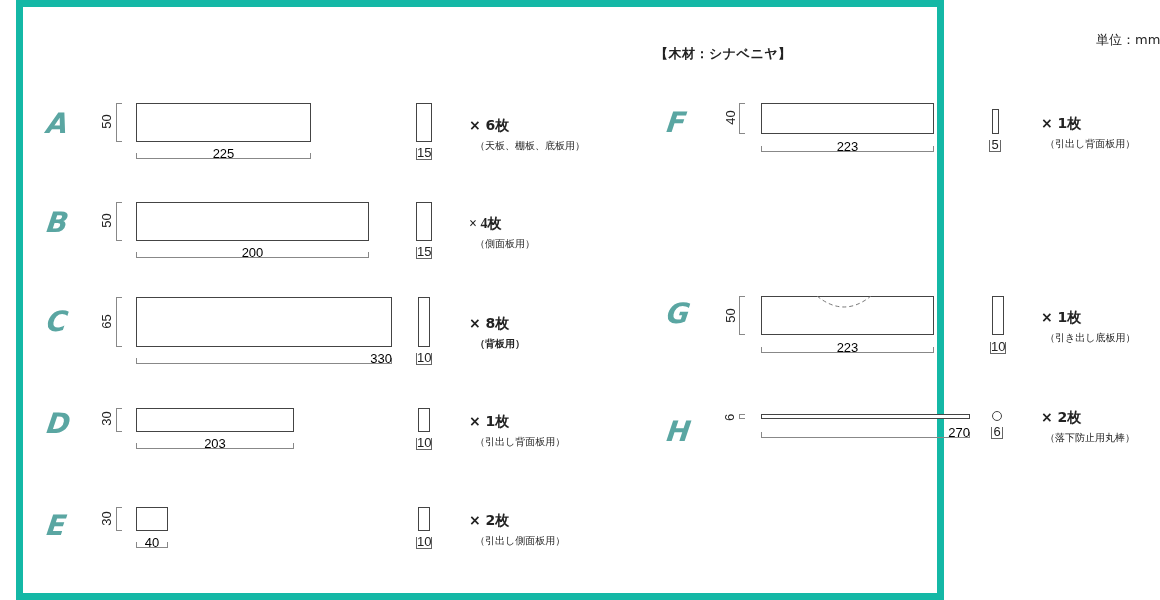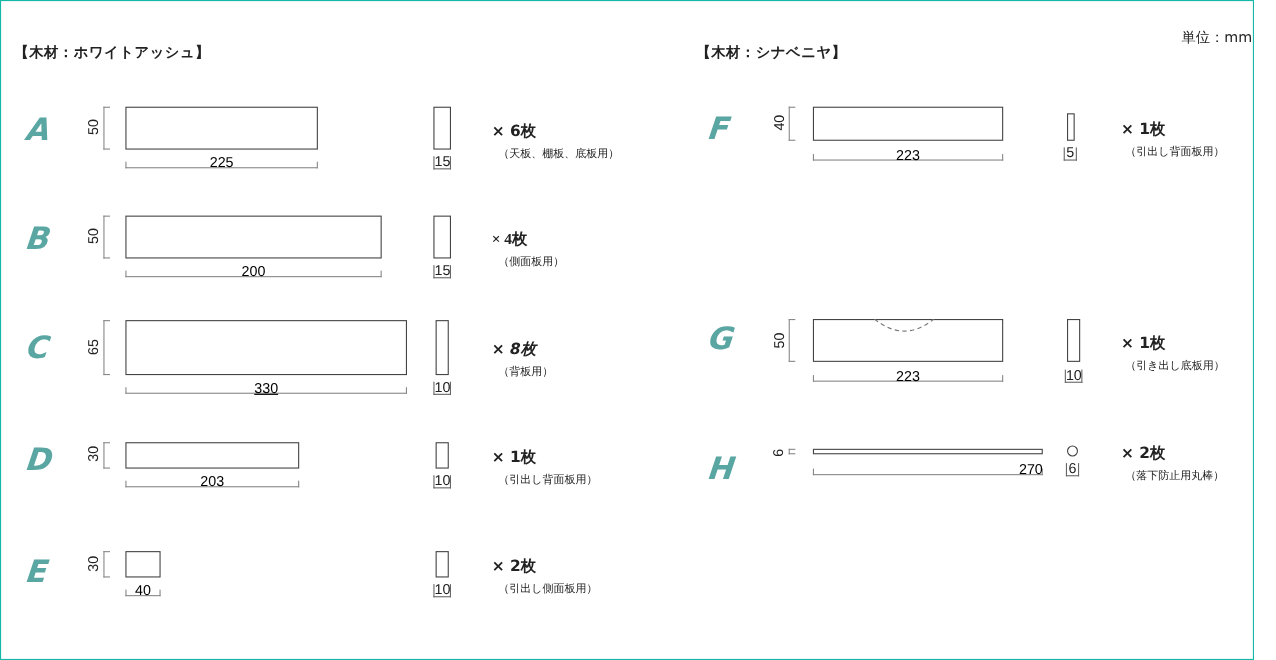--- a/index.html
+++ b/index.html
@@ -1,18 +1,18 @@
 <!DOCTYPE html>
 <html><head>
 <meta charset="utf-8">
 <style>
   * { box-sizing: border-box; margin: 0; padding: 0; }
   html, body { width: 1160px; height: 600px; background: #ffffff; overflow: hidden; }
   body { font-family: "DejaVu Sans", "Liberation Sans", sans-serif; color: #222; }
-  .frame { position: absolute; left: 0; top: 0; width: 1140px; height: 600px; border: 1px solid #14b8a6; background: #fff; }
+  .frame { position: absolute; left: 16px; top: 0; width: 928px; height: 600px; border: 7px solid #14b8a6; background: #fff; }
   .abs { position: absolute; }
   .section-title { font-size: 13px; font-weight: bold; letter-spacing: 0.5px; white-space: nowrap; color: #222; }
   .unit { font-size: 13px; color: #222; white-space: nowrap; }
   .letter { font-family: "DejaVu Sans", sans-serif; font-weight: bold; font-style: italic; font-size: 28px; color: #5aa6a2; line-height: 1; transform: skewX(-8deg); }
   .board { border: 1px solid #444; background: #fff; }
   .thick { border: 1px solid #444; background: #fff; }
   .dim { font-family: "Liberation Sans", sans-serif; font-size: 13px; color: #000000; white-space: nowrap; line-height: 1; }
   .dim-v { font-family: "Liberation Sans", sans-serif; font-size: 13px; color: #222; white-space: nowrap; transform: rotate(-90deg); transform-origin: center; line-height: 1; }
   .bracket-h { border: 1px solid #888; border-top: none; height: 6px; }
   .bracket-v { border: 1px solid #888; border-right: none; width: 6px; }
@@ -20,21 +20,20 @@
   .count { font-size: 14px; font-weight: bold; white-space: nowrap; color: #222; }
   .use { font-size: 10px; white-space: nowrap; color: #222; }
 </style>
 </head>
 <body>
 
 <div class="frame">
 
   <div class="abs unit" style="left:1073px; top:24px;">単位：mm</div>
 
-  <div class="abs section-title" style="left:12px; top:38px;">【木材：ホワイトアッシュ】</div>
 
   <div>
     <div class="abs letter" style="left:24px; top:103px;">A</div>
     <div class="abs dim-v" style="left:76px; top:108px;">50</div>
     <div class="abs bracket-v" style="left:93px; top:96px; height:39px;"></div>
     <div class="abs board" style="left:113px; top:96px; width:175px; height:39px;"></div>
     <div class="abs bracket-h" style="left:113px; top:146px; width:175px;"></div>
     <div class="abs dim" style="left:113px; top:140px; width:175px; text-align:center;">225</div>
     <div class="abs thick" style="left:393px; top:96px; width:16px; height:39px;"></div>
     <div class="abs tbox" style="left:393px; top:141px; width:16px;">15</div>
@@ -54,25 +53,25 @@
     <div class="abs count" style="left:446px; top:208px;font-family:Liberation Serif, serif;">× 4枚</div>
     <div class="abs use" style="left:452px; top:230px;">（側面板用）</div>
   </div>
 
   <div>
     <div class="abs letter" style="left:24px; top:301px;">C</div>
     <div class="abs dim-v" style="left:76px; top:308px;">65</div>
     <div class="abs bracket-v" style="left:93px; top:290px; height:50px;"></div>
     <div class="abs board" style="left:113px; top:290px; width:256px; height:50px;"></div>
     <div class="abs bracket-h" style="left:113px; top:351px; width:256px;"></div>
-    <div class="abs dim" style="left:113px; top:345px; width:256px; text-align:center;text-decoration:underline;">330</div>
+    <div class="abs dim" style="left:113px; top:345px; width:256px; text-align:right;">330</div>
     <div class="abs thick" style="left:395px; top:290px; width:12px; height:50px;"></div>
     <div class="abs tbox" style="left:393px; top:346px; width:16px;">10</div>
-    <div class="abs count" style="left:446px; top:308px;font-style:italic;">× 8枚</div>
-    <div class="abs use" style="left:452px; top:330px;">（背板用）</div>
+    <div class="abs count" style="left:446px; top:308px;">× 8枚</div>
+    <div class="abs use" style="left:452px; top:330px;font-weight:bold;">（背板用）</div>
   </div>
 
   <div>
     <div class="abs letter" style="left:24px; top:403px;">D</div>
     <div class="abs dim-v" style="left:76px; top:405px;">30</div>
     <div class="abs bracket-v" style="left:93px; top:401px; height:24px;"></div>
     <div class="abs board" style="left:113px; top:401px; width:158px; height:24px;"></div>
     <div class="abs bracket-h" style="left:113px; top:436px; width:158px;"></div>
     <div class="abs dim" style="left:113px; top:430px; width:158px; text-align:center;">203</div>
     <div class="abs thick" style="left:395px; top:401px; width:12px; height:24px;"></div>

